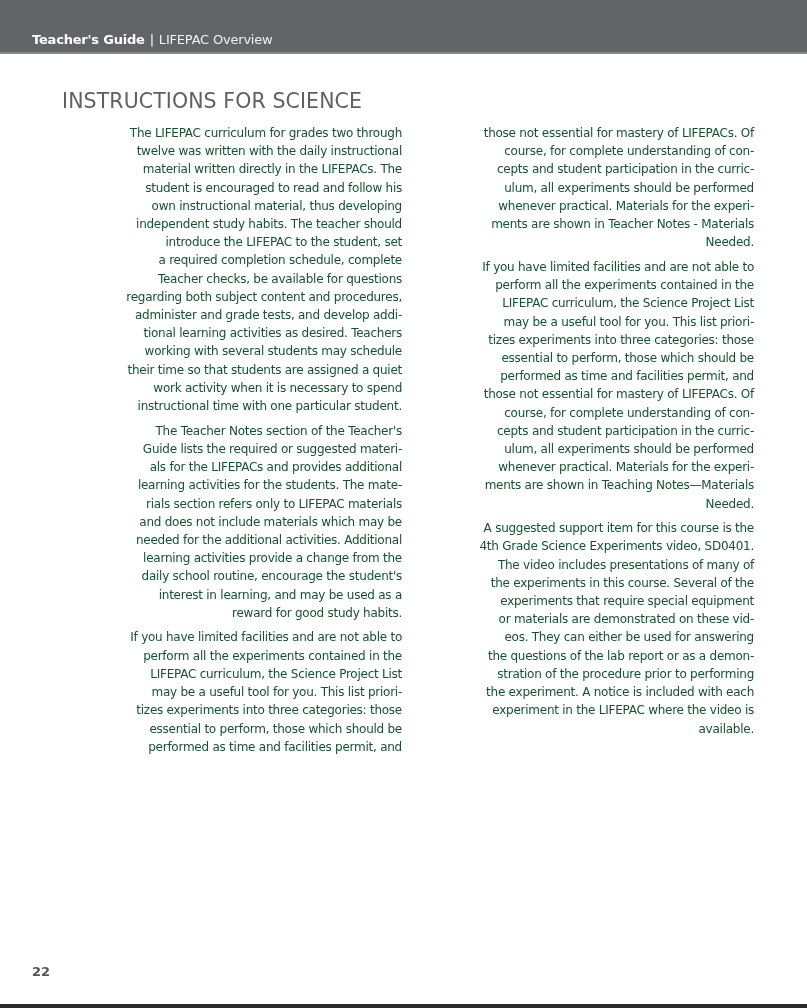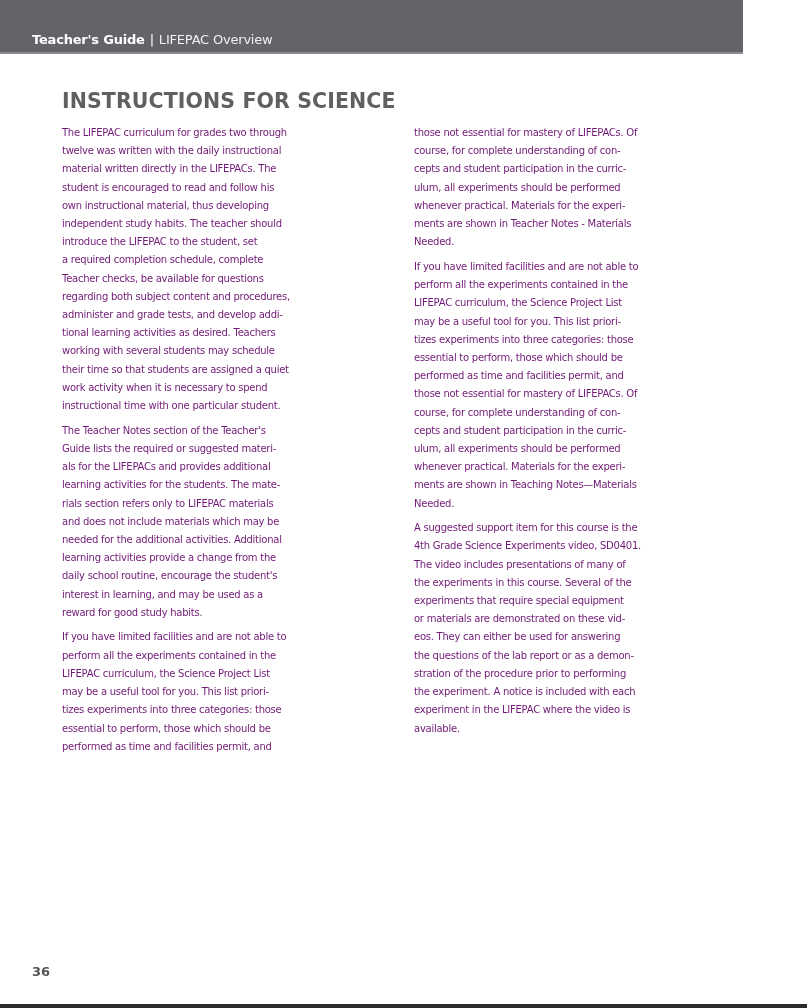--- a/index.html
+++ b/index.html
@@ -11,21 +11,21 @@
     width: 807px;
     height: 1008px;
     position: relative;
     overflow: hidden;
     font-family: "DejaVu Sans", sans-serif;
     color: #5a5a5c;
   }
   .header-band {
     position: absolute;
     left: 0; top: 0;
-    width: 743px;
+    width: 807px;
     height: 54px;
     background: #636467;
     border-bottom: 2px solid #8a8b8d;
     box-sizing: border-box;
   }
   .header-text {
     position: absolute;
     left: 32px;
     top: 32px;
     font-size: 13px;
@@ -43,39 +43,40 @@
   .header-text .section {
     font-weight: normal;
     color: #f0f0f0;
   }
   .page-title {
     position: absolute;
     left: 62px;
     top: 89px;
     margin: 0;
     font-size: 20.5px;
-    font-weight: bold;
+    font-weight: normal;
     color: #5f6062;
     letter-spacing: 0.1px;
     white-space: nowrap;
   }
   .col {
     position: absolute;
     top: 124px;
     width: 340px;
   }
   .col-left { left: 62px; }
   .col-right { left: 414px; }
   .col p {
     margin: 0 0 6.5px 0;
-    font-size: 10px;
+    font-size: 12px;
     line-height: 18.2px;
-    color: #701a75;
+    color: #14532d;
     letter-spacing: -0.25px;
     white-space: pre-line;
+    text-align: right;
   }
   .page-number {
     position: absolute;
     left: 32px;
     top: 964px;
     font-size: 13px;
     font-weight: bold;
     color: #555557;
   }
   .bottom-rule {
@@ -164,15 +165,15 @@
 experiments that require special equipment
 or materials are demonstrated on these vid-
 eos. They can either be used for answering
 the questions of the lab report or as a demon-
 stration of the procedure prior to performing
 the experiment. A notice is included with each
 experiment in the LIFEPAC where the video is
 available.</p>
 </div>
 
-<div class="page-number">36</div>
+<div class="page-number">22</div>
 
 <div class="bottom-rule"></div>
 
 </body></html>

